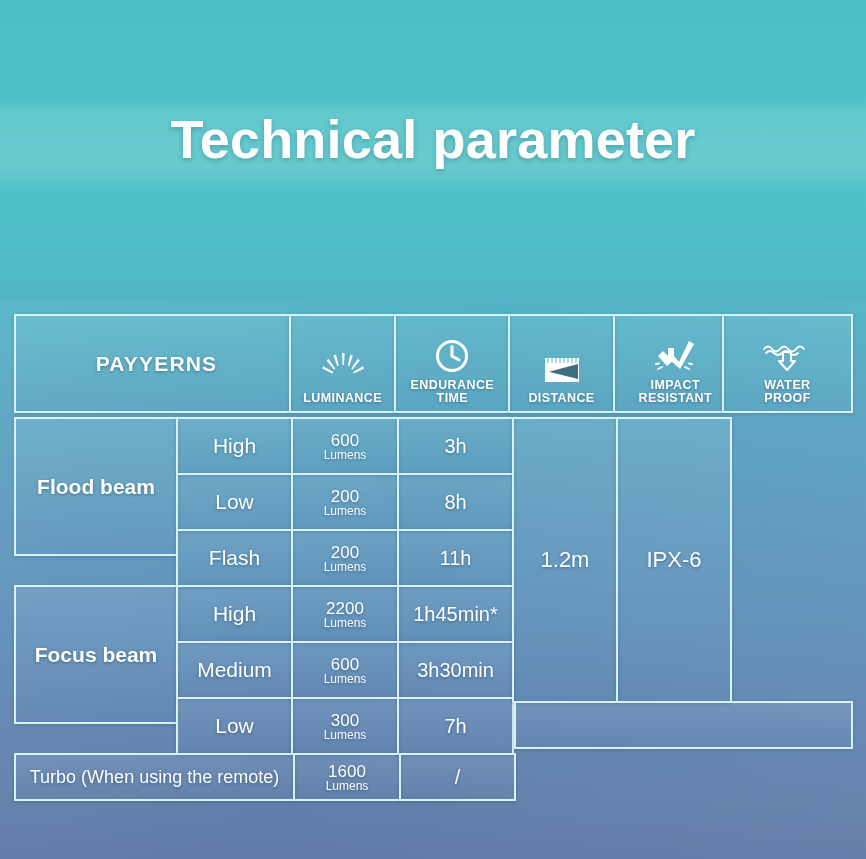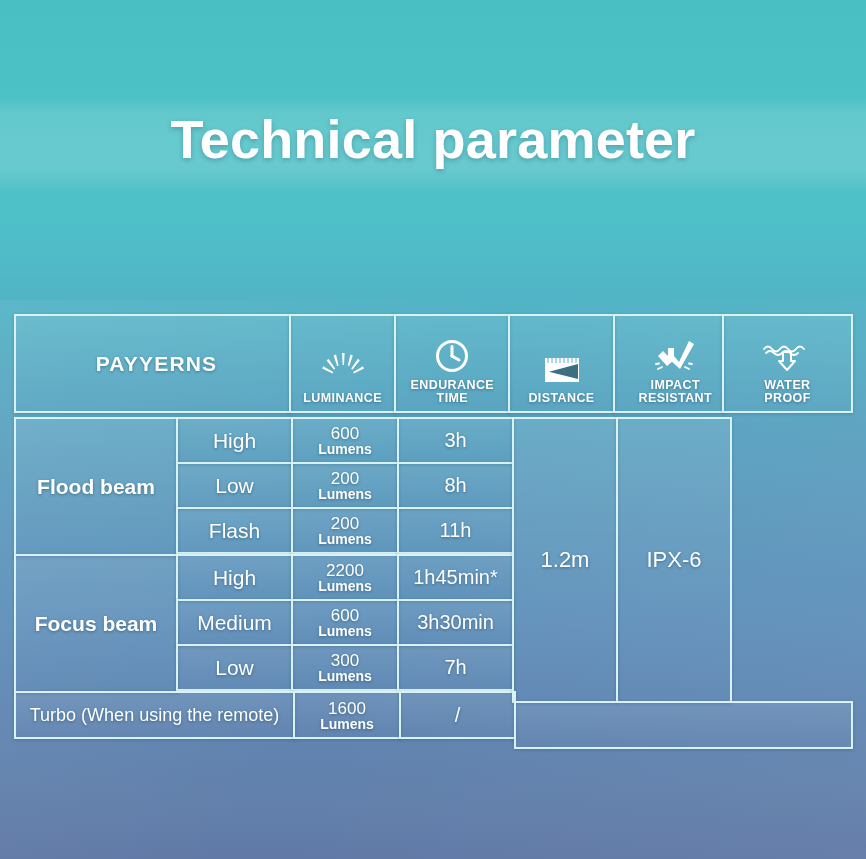--- a/index.html
+++ b/index.html
@@ -69,27 +69,27 @@
   .hdr-label { font-size:12.5px; font-weight:bold; letter-spacing:0.4px; line-height:1.06; }
 
   
   .body-block { display:flex; margin-top:4px; }
   .left-grid { width:504px; }
   .right-grid { width:339px; margin-left:-2px; display:flex; flex-direction:column; }
 
   .grp-row { display:flex; }
   .grp-rows { width:340px; }
 
-  .mode-row { display:flex; height:47px; }
+  .mode-row { display:flex; height:58px; }
   .mode-row + .mode-row { margin-top:-2px; }
   .c-mode { width:117px; font-size:21px; }
   .c-lum  { width:108px; flex-direction:column; line-height:1.0; margin-left:-2px;text-align:right; }
   .c-end  { width:117px; font-size:20px; margin-left:-2px; }
   .lum-num { font-size:17px; }
-  .lum-unit { font-size:14px;font-weight:bold; }
+  .lum-unit { font-size:12px; }
 
   .grp-label-cell { height:139px; font-size:21px; font-weight:bold; width:164px; }
   .grp-row + .grp-row { margin-top:-2px; }
 
   .turbo-row { display:flex; height:48px; margin-top:-2px; }
   .c-turbo { width:281px; font-size:18px; }
   .c-turbo-lum { width:108px; flex-direction:column; line-height:1.0; margin-left:-2px; }
   .c-turbo-end { width:117px; font-size:20px; margin-left:-2px; }
 
   .merged-cell { height:286px; font-size:22px; flex-direction:column; line-height:1.15; }

